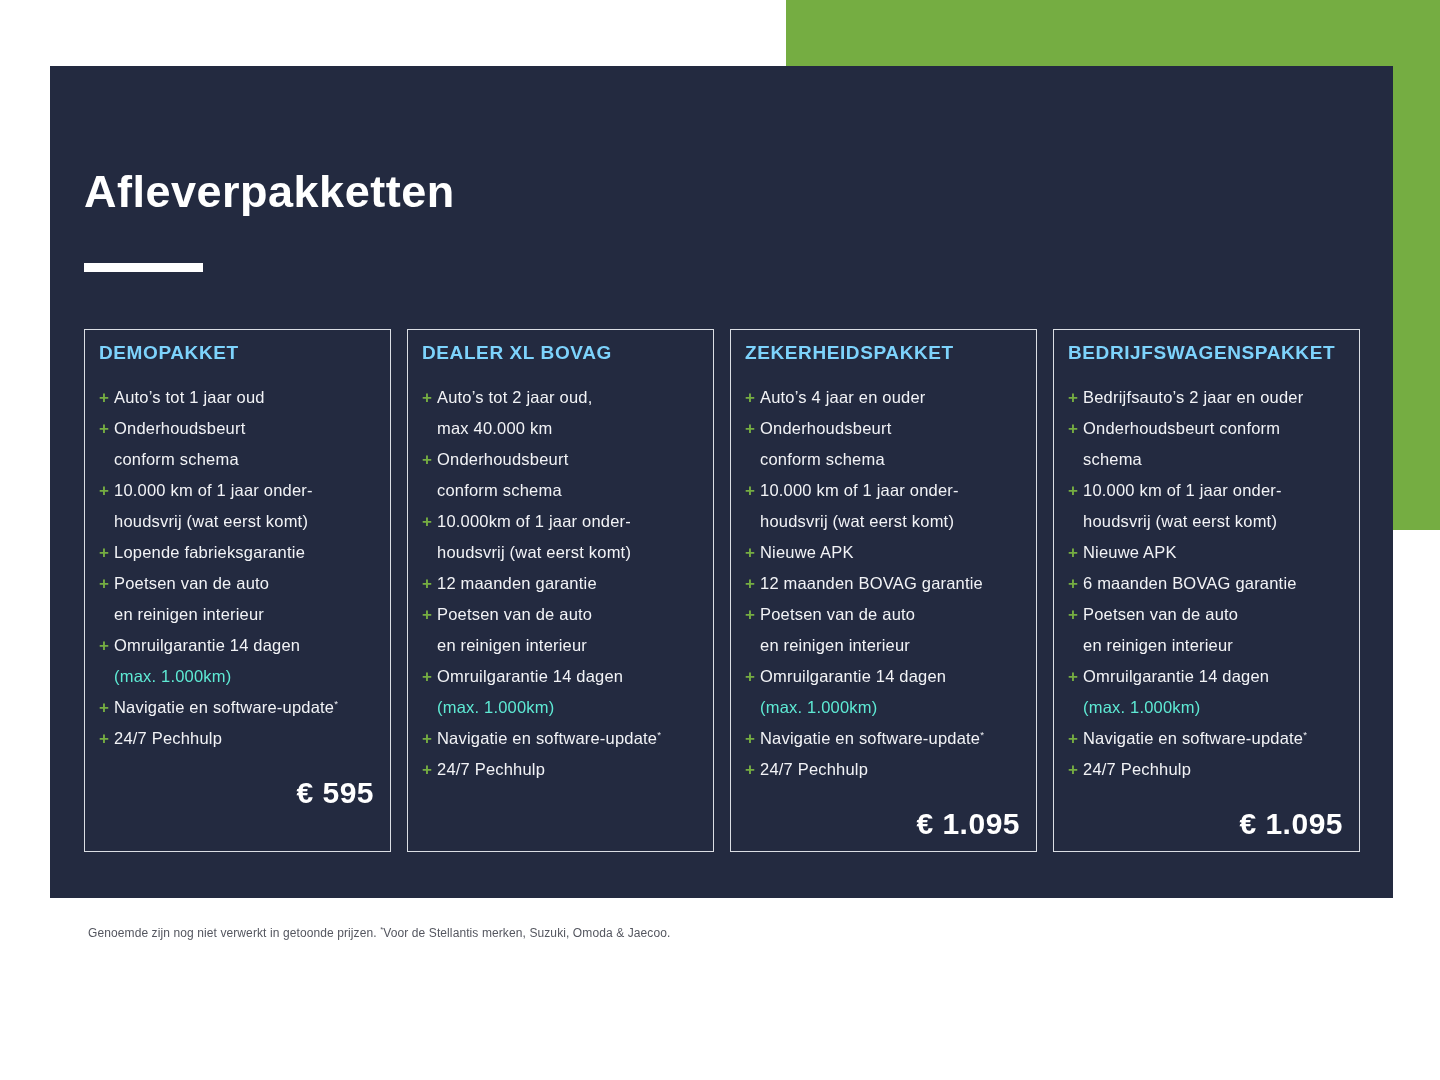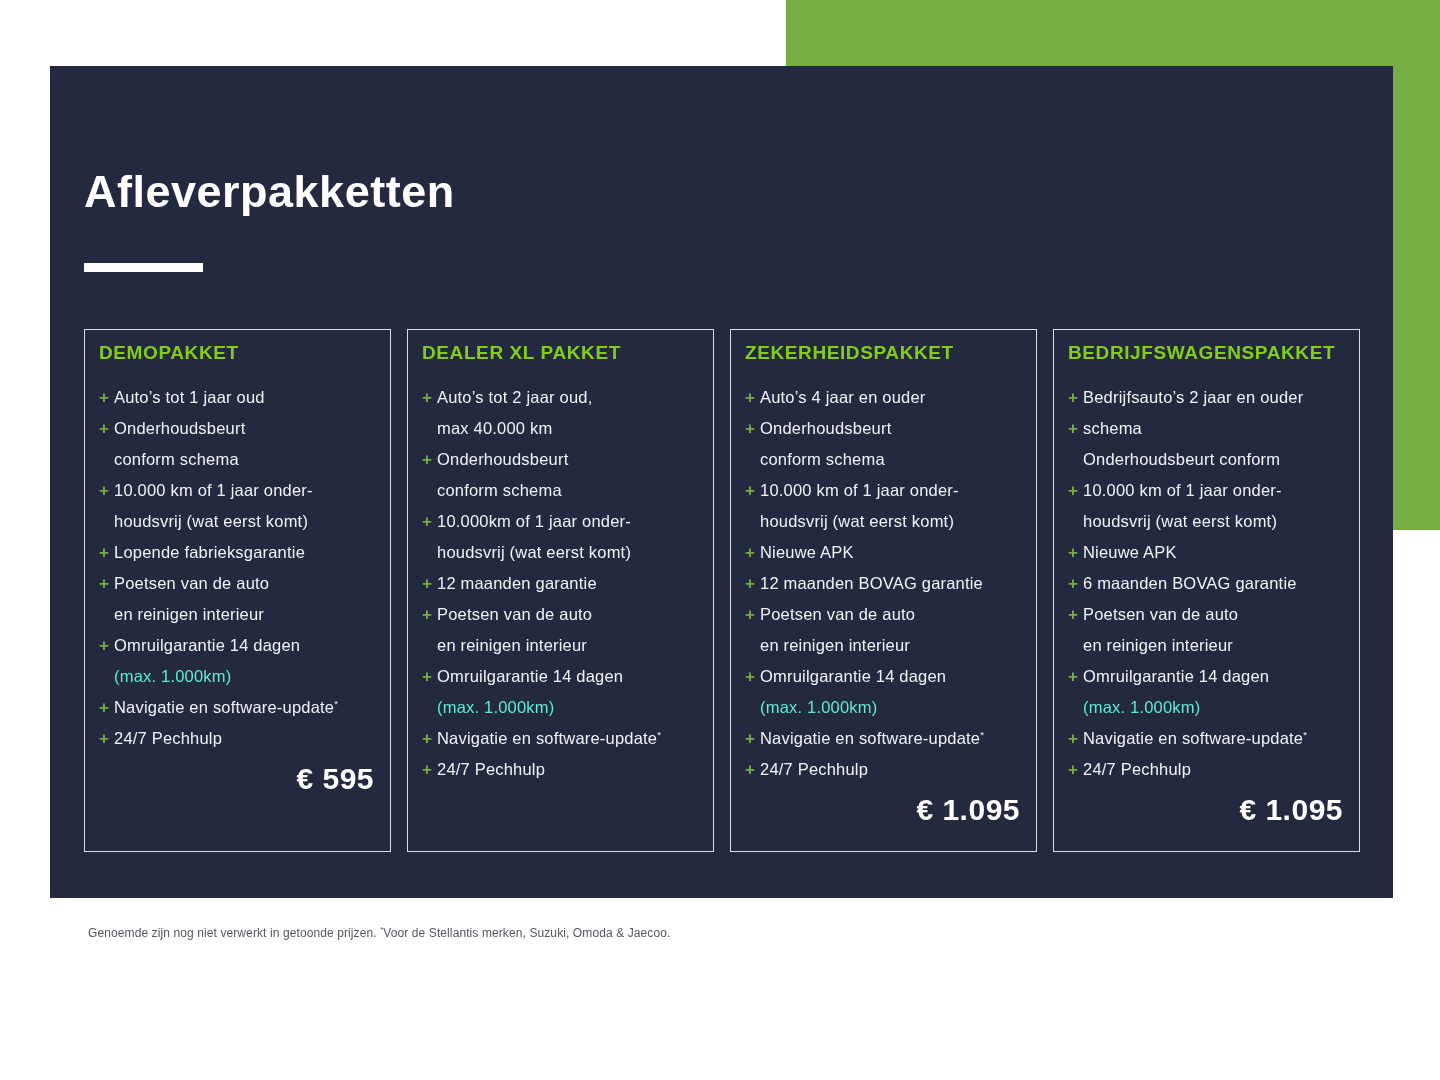--- a/index.html
+++ b/index.html
@@ -54,21 +54,21 @@
     padding: 12px 14px 0 14px;
     color: #F2F3F6;
     display: flex;
     flex-direction: column;
   }
   .card-title {
     font-size: 19px;
     line-height: 22px;
     font-weight: 700;
     letter-spacing: 0.6px;
-    color: #84cc16;
+    color: #7dd3fc;
     margin: 0 0 18px 0;
     white-space: nowrap;
   }
   ul.features {
     list-style: none;
     margin: 0; padding: 0;
   }
   li.feat {
     position: relative;
     padding-left: 15px;
@@ -88,21 +88,21 @@
     letter-spacing: 0.2px;
     white-space: nowrap;
   }
   .line.muted { color: #5eead4; }
   .line sup {
     font-size: 60%;
     vertical-align: super;
     line-height: 0;
   }
   .price {
-    margin-top: 7px;
+    margin-top: 21px;
     text-align: right;
     font-size: 30px;
     line-height: 36px;
     font-weight: 700;
     letter-spacing: 0.5px;
     color: #ffffff;
     padding-right: 2px;
   }
   .footnote {
     position: absolute;
@@ -162,21 +162,21 @@
             </li>
             <li class="feat">
               <span class="plus">+</span>
               <div class="line">24/7 Pechhulp</div>
             </li>
           </ul>
     <div class="price">€ 595</div>
   </div>
 
   <div class="card">
-    <h3 class="card-title">DEALER XL PAKKET</h3>
+    <h3 class="card-title">DEALER XL BOVAG</h3>
     <ul class="features">
             <li class="feat">
               <span class="plus">+</span>
               <div class="line">Auto’s tot 2 jaar oud,</div>
               <div class="line">max 40.000 km</div>
             </li>
             <li class="feat">
               <span class="plus">+</span>
               <div class="line">Onderhoudsbeurt</div>
               <div class="line">conform schema</div>
@@ -260,22 +260,22 @@
 
   <div class="card">
     <h3 class="card-title">BEDRIJFSWAGENSPAKKET</h3>
     <ul class="features">
             <li class="feat">
               <span class="plus">+</span>
               <div class="line">Bedrijfsauto’s 2 jaar en ouder</div>
             </li>
             <li class="feat">
               <span class="plus">+</span>
+              <div class="line">Onderhoudsbeurt conform</div>
               <div class="line">schema</div>
-              <div class="line">Onderhoudsbeurt conform</div>
             </li>
             <li class="feat">
               <span class="plus">+</span>
               <div class="line">10.000 km of 1 jaar onder-</div>
               <div class="line">houdsvrij (wat eerst komt)</div>
             </li>
             <li class="feat">
               <span class="plus">+</span>
               <div class="line">Nieuwe APK</div>
             </li>

